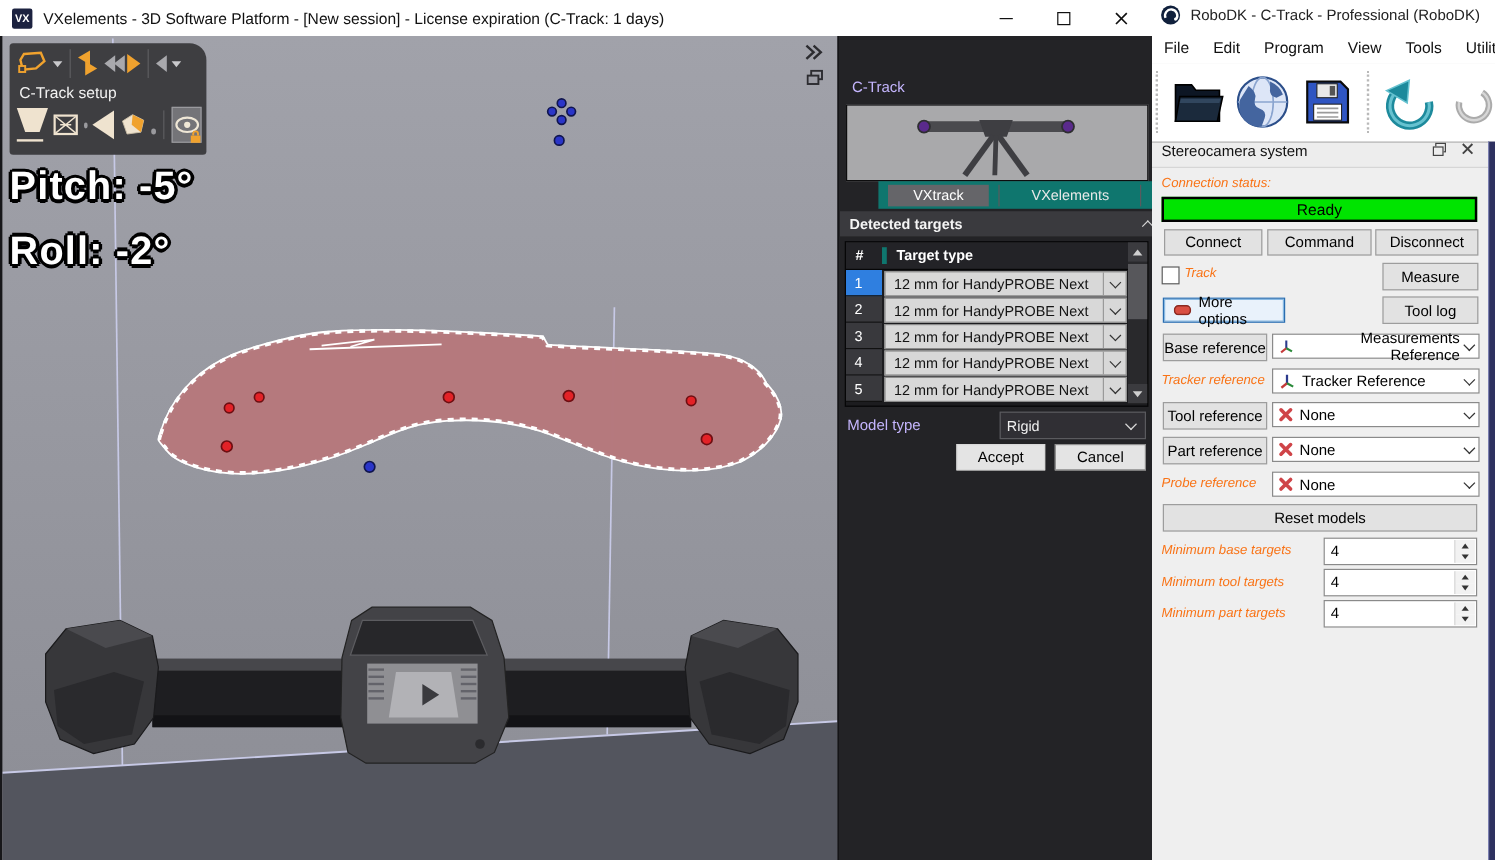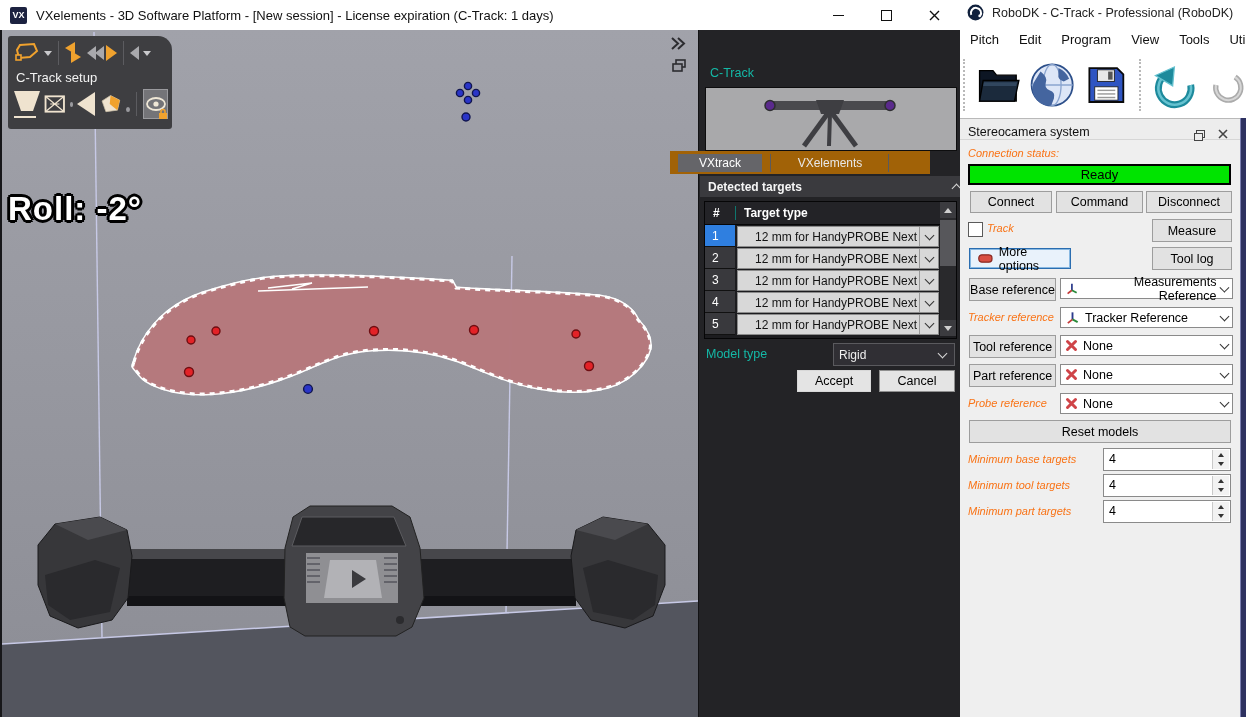--- a/index.html
+++ b/index.html
@@ -29,44 +29,44 @@
   
   .vx-panel{left:698px;top:30px;width:262px;height:687px;background:#232326;border-left:1px solid #121214;}
   .sec-head{background:#3a3a3e;color:#f5f5f5;font-size:12px;font-weight:bold;display:flex;align-items:center;padding:0 8px;}
   .chv{display:inline-block;width:6px;height:6px;border-right:1.7px solid #d8d8d8;border-bottom:1.7px solid #d8d8d8;}
   .chv.up{transform:rotate(-135deg);margin-top:4px;}
   .chv.down{transform:rotate(45deg);margin-bottom:2px;}
   .chv.dark{border-color:#333;}
   .cascade{width:10px;height:9px;position:relative;}
   .cascade:before{content:"";position:absolute;left:2px;top:0;width:7px;height:6px;border:1.4px solid #d8d8d8;}
   .cascade:after{content:"";position:absolute;left:0;top:3px;width:7px;height:6px;border:1.4px solid #d8d8d8;background:#3a3a3e;}
-  .row-label{color:#14b8a6;font-size:12.5px;}
+  .row-label{color:#c4b5fd;font-size:12.5px;}
   .tab-sel{background:#656569;color:#fff;font-size:12px;display:flex;align-items:center;justify-content:center;}
   .tab-un{color:#e8e8e8;font-size:12px;display:flex;align-items:center;justify-content:center;}
   .tbl{background:#1c1c1f;border:1px solid #060607;}
   .tbl-head{background:#232327;color:#fff;font-weight:bold;font-size:12px;display:flex;align-items:center;border-bottom:1px solid #060607;}
   .numcell{color:#fff;font-size:12px;display:flex;align-items:center;padding-left:7px;background:#39393d;border-bottom:1px solid #111;}
   .dropcell{background:#d8d8d8;color:#141414;font-size:12px;display:flex;align-items:center;border:1px solid #8b8b8b;}
-  .dropcell .txt{padding-left:17px;flex:1;}
+  .dropcell .txt{padding-left:7px;flex:1;}
   .dropcell .cbox{width:18px;align-self:stretch;border-left:1px solid #9a9a9a;display:flex;align-items:center;justify-content:center;}
   .sb-btn{background:#3b3b3f;display:flex;align-items:center;justify-content:center;}
   .tri-up-s{width:0;height:0;border-left:4px solid transparent;border-right:4px solid transparent;border-bottom:5px solid #cfcfcf;}
   .tri-dn-s{width:0;height:0;border-left:4px solid transparent;border-right:4px solid transparent;border-top:5px solid #cfcfcf;}
   .dk-combo{background:#302f34;border:1px solid #5a5a5e;color:#f0f0f0;font-size:12px;display:flex;align-items:center;}
   .lt-btn{background:#e4e4e4;border:1px solid #8f8f8f;color:#000;font-size:12.5px;display:flex;align-items:center;justify-content:center;}
   
   .rdk-win{left:960px;top:0;width:286px;height:717px;background:#efefef;}
   .rdk-titlebar{left:960px;top:0;width:286px;height:25px;background:#fff;display:flex;align-items:center;}
   .rdk-title{font-size:12.5px;color:#222;margin-left:8px;white-space:nowrap;}
   .rdk-menu{left:960px;top:25px;width:286px;height:28px;background:#fff;display:flex;align-items:center;overflow:hidden;}
   .rdk-menu span{font-size:13px;color:#111;padding:0 10px;white-space:nowrap;}
   .rdk-toolbar{left:960px;top:53px;width:286px;height:65px;background:#fff;border-bottom:1px solid #c3c3c3;overflow:hidden;}
   .grip{width:3px;height:52px;border-left:2px dotted #b9b9b9;}
   .dock-title{left:960px;top:118px;width:280px;height:20px;background:#ededed;border-top:1px solid #b9b9b9;border-bottom:1px solid #d6d6d6;
-              display:flex;align-items:flex-end;font-size:12.5px;color:#111;}
+              display:flex;align-items:flex-start;font-size:12.5px;color:#111;}
   .flt-icon{width:10px;height:9px;position:relative;}
   .flt-icon:before{content:"";position:absolute;left:2px;top:0;width:7px;height:6px;border:1.3px solid #444;}
   .flt-icon:after{content:"";position:absolute;left:0;top:3px;width:7px;height:6px;border:1.3px solid #444;background:#ededed;}
   .lbl{font-size:11px;color:#f97316;font-style:italic;}
   .wbtn{background:#e2e2e2;border:1px solid #9d9d9d;color:#000;font-size:12.5px;display:flex;align-items:center;justify-content:center;}
   .wcombo{background:#fff;border:1px solid #8a8a8a;display:flex;align-items:center;font-size:12.5px;color:#000;padding:0 4px;gap:5px;}
   .wcombo .end{margin-left:auto;}
   .status-bar{background:#00e400;border:2px solid #000;display:flex;align-items:center;justify-content:center;font-size:13px;color:#000;}
   .checkbox{width:13px;height:13px;background:#fff;border:1px solid #5a5a5a;}
   .spin{background:#fff;border:1px solid #8a8a8a;font-size:12.5px;color:#000;position:absolute;}
@@ -167,20 +167,21 @@
             <line x1="384" y1="564" x2="397" y2="564"></line>
           <line x1="384" y1="570" x2="397" y2="570"></line>
             <line x1="384" y1="576" x2="397" y2="576"></line>
           <line x1="384" y1="582" x2="397" y2="582"></line>
         </g>
         <circle cx="400" cy="620" r="4" fill="#2b2b2e"></circle>
       </g>
     </svg>
   </div>
 
+  <div class="abs hud" style="left:8px;top:136px;">Pitch: -5°</div>
   <div class="abs hud" style="left:8px;top:190px;">Roll: -2°</div>
 
   <div class="abs vx-toolbox">
     <div class="tb-row">
       <svg width="26" height="24" viewBox="0 0 26 24">
         <path d="M6,4 L20,3 L23,10 L16,16 L5,17 L3,9 Z" fill="none" stroke="#f0a22e" stroke-width="2"></path>
         <rect x="2" y="14" width="5" height="5" fill="#3e3e41" stroke="#f0a22e" stroke-width="1.6"></rect>
       </svg>
       <span class="caret-d"></span>
       <span class="tb-sep"></span>
@@ -247,35 +248,35 @@
     <svg width="250" height="62" viewBox="0 0 250 62">
       <rect x="60" y="13" width="128" height="9" rx="3" fill="#4a4a4e"></rect>
       <circle cx="64" cy="17.5" r="5" fill="#5a2a8c" stroke="#2e2e31" stroke-width="1.5"></circle>
       <circle cx="184" cy="17.5" r="5" fill="#5a2a8c" stroke="#2e2e31" stroke-width="1.5"></circle>
       <path d="M110,12 L138,12 L133,26 L115,26 Z" fill="#3e3e42"></path>
       <line x1="122" y1="25" x2="98" y2="58" stroke="#3e3e42" stroke-width="5"></line>
       <line x1="126" y1="25" x2="150" y2="58" stroke="#3e3e42" stroke-width="5"></line>
       <line x1="124" y1="25" x2="123" y2="58" stroke="#3e3e42" stroke-width="4"></line>
     </svg>
   </div>
-  <div class="abs" style="left:670px;top:151px;width:260px;height:23px;background:#a16207;">
+  <div class="abs" style="left:732px;top:151px;width:260px;height:23px;background:#0f766e;">
     <div class="abs tab-sel" style="left:8px;top:3px;width:84px;height:18px;">VXtrack</div>
     <div class="abs" style="left:100px;top:3px;width:1px;height:18px;background:#5a5a5e;"></div>
     <div class="abs tab-un" style="left:108px;top:3px;width:104px;height:18px;">VXelements</div>
     <div class="abs" style="left:218px;top:3px;width:1px;height:18px;background:#5a5a5e;"></div>
   </div>
   <div class="abs sec-head" style="left:700px;top:176px;width:256px;height:21px;">
     <span>Detected targets</span>
     <span class="chv up" style="margin-left:auto;margin-right:4px;"></span>
   </div>
 
   <div class="abs tbl" style="left:704px;top:201px;width:251px;height:136px;">
     <div class="tbl-head" style="height:22px;">
       <span style="padding-left:8px;width:22px;">#</span>
-      <span style="border-left:1px solid #0f766e;padding-left:8px;flex:1;">Target type</span>
+      <span style="border-left:4px solid #0f766e;padding-left:8px;flex:1;">Target type</span>
       <span style="width:16px;"></span>
     </div>
 
     <div style="display:flex;height:22px;">
       <div class="numcell" style="width:23px;background:#2f7fe0;">1</div>
       <div class="dropcell" style="flex:1;margin:1px 1px 0 2px;">
         <span class="txt">12 mm for HandyPROBE Next</span>
         <span class="cbox">
             <span class="chv dark down"></span>
           </span>
@@ -347,21 +348,21 @@
   <div class="abs rdk-titlebar">
     <svg width="17" height="17" viewBox="0 0 18 18" style="margin-left:7px;">
       <circle cx="9" cy="9" r="8.4" fill="#10203c"></circle>
       <path d="M4.5,11.5 a5.4,5.4 0 1 1 9.5,1" stroke="#fff" stroke-width="2.1" fill="none"></path>
       <circle cx="13.4" cy="12.6" r="1.4" fill="#fff"></circle>
     </svg>
     <span class="rdk-title">RoboDK - C-Track - Professional (RoboDK)</span>
   </div>
 
   <div class="abs rdk-menu">
-    <span>Pitch</span>
+    <span>File</span>
     <span>Edit</span>
     <span>Program</span>
     <span>View</span>
     <span>Tools</span>
     <span>Utilities</span>
 
   </div>
 
   <div class="abs rdk-toolbar">
     <div style="display:flex;align-items:center;height:64px;">

